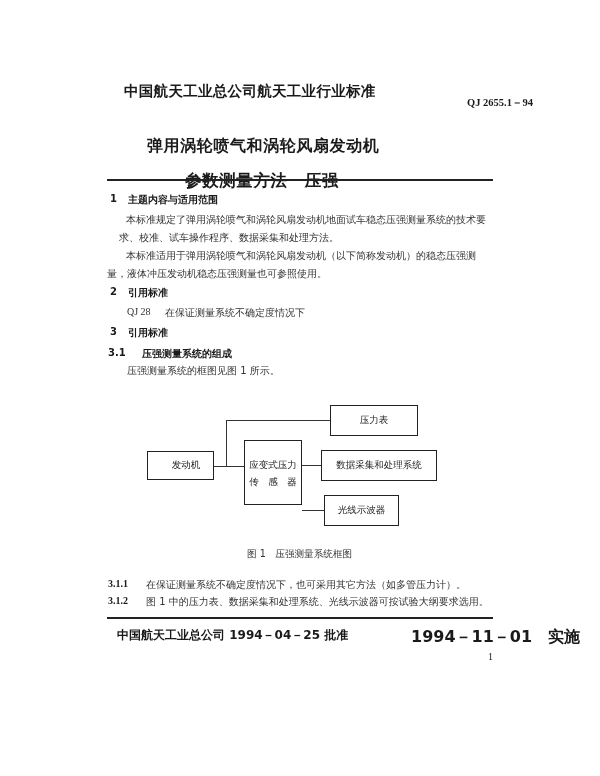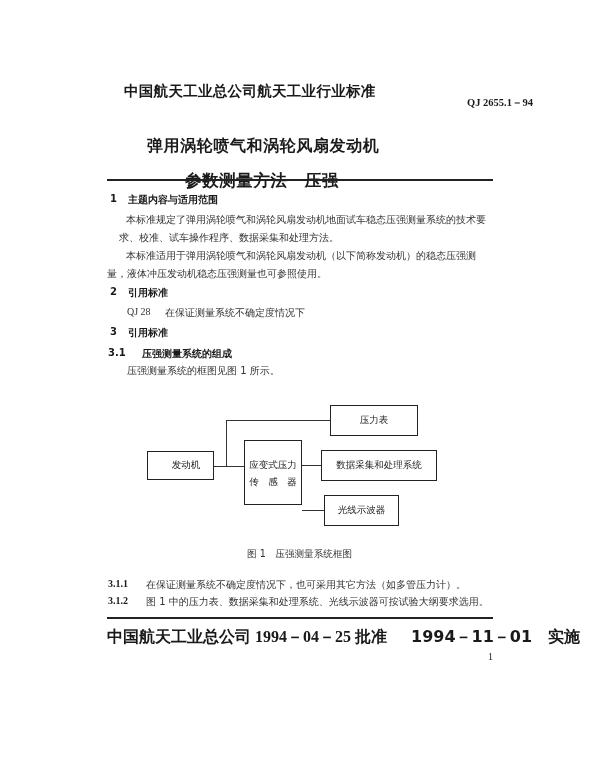--- a/index.html
+++ b/index.html
@@ -77,16 +77,16 @@
 
   <div class="abs caption" style="left:247px;top:548px;">图 1　压强测量系统框图</div>
 
   <div class="abs h serif" style="left:108px;top:578px;">3.1.1</div>
   <div class="abs p" style="left:146px;top:578px;">在保证测量系统不确定度情况下，也可采用其它方法（如多管压力计）。</div>
   <div class="abs h serif" style="left:108px;top:595px;">3.1.2</div>
   <div class="abs p" style="left:146px;top:595px;">图 1 中的压力表、数据采集和处理系统、光线示波器可按试验大纲要求选用。</div>
 
   <div class="rule" style="top:617px;height:1.6px;"></div>
 
-  <div class="abs" style="left:107px;top:627px;font-size:16px;font-weight:bold;font-family:Liberation Serif, serif;">中国航天工业总公司 1994－04－25 批准</div>
+  <div class="abs" style="left:117px;top:627px;font-size:12px;font-weight:bold;">中国航天工业总公司 1994－04－25 批准</div>
   <div class="abs" style="left:411px;top:627px;font-size:16px;font-weight:bold;">1994－11－01　实施</div>
   <div class="abs serif" style="left:488px;top:651px;font-size:10px;">1</div>
 </div>
 
 </body></html>

